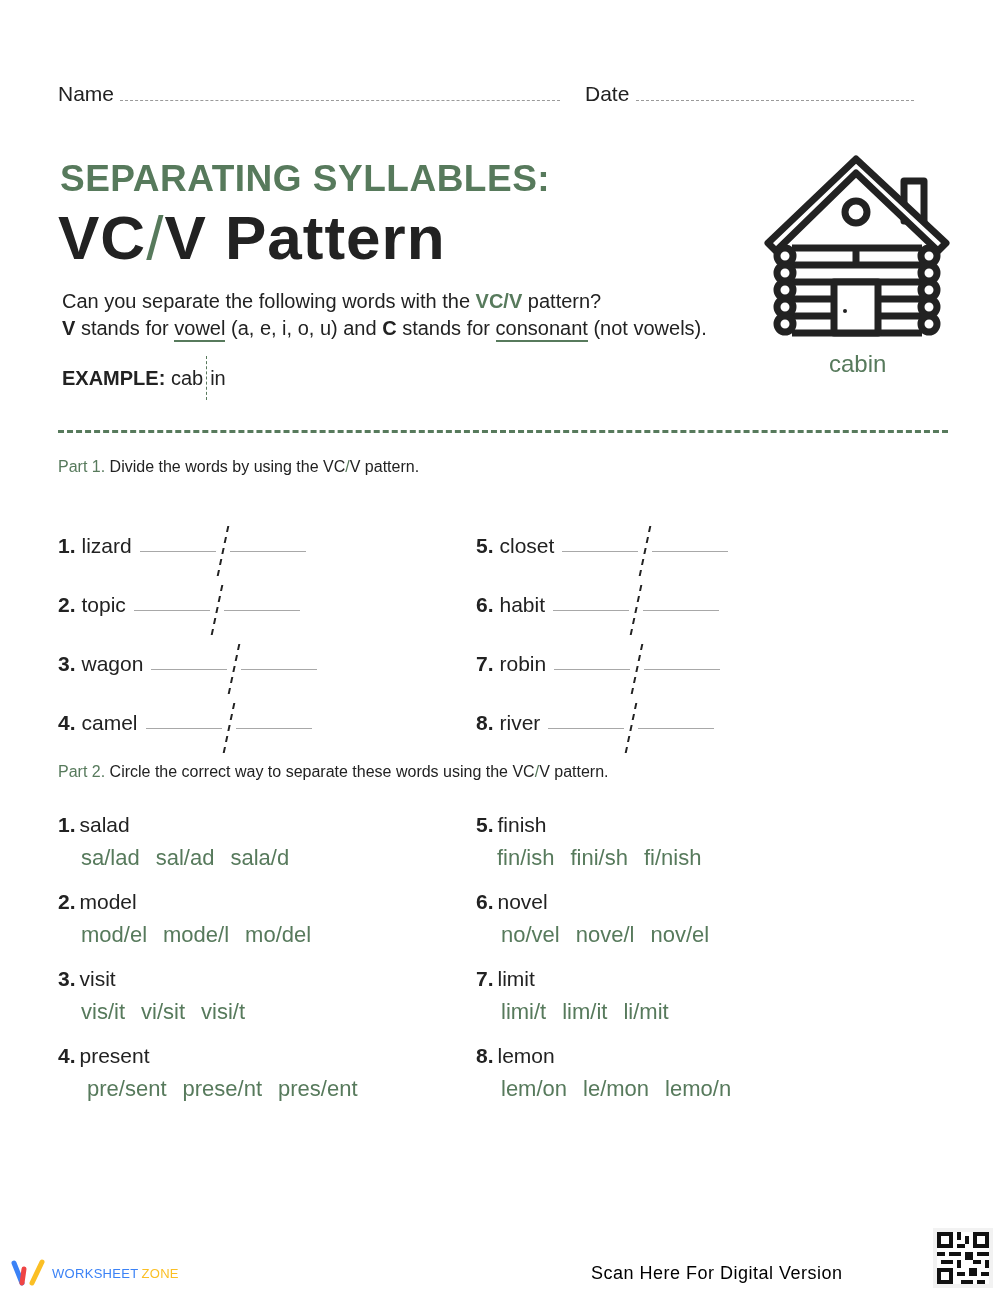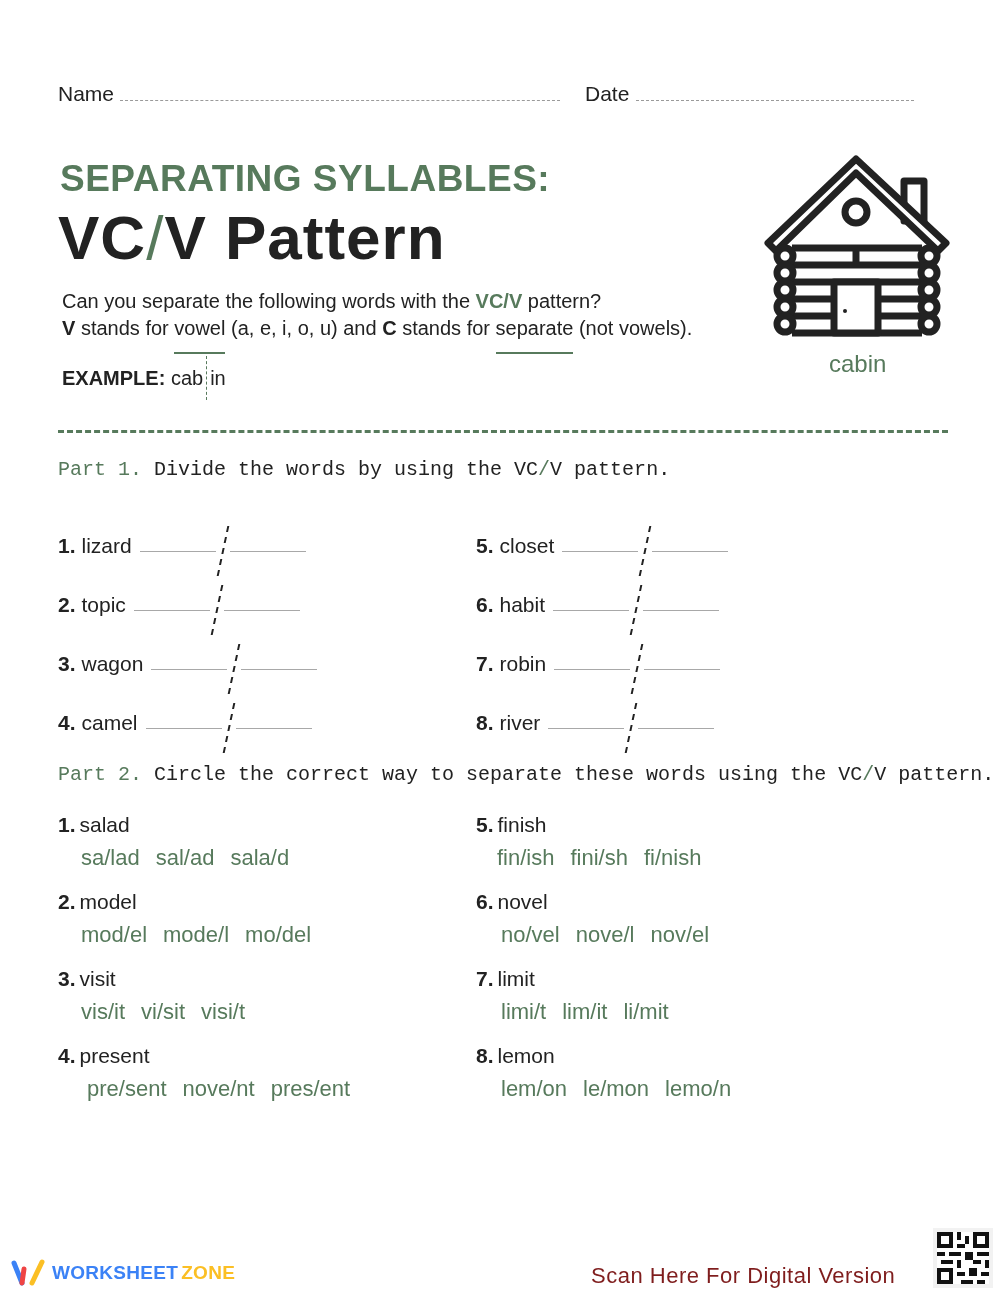--- a/index.html
+++ b/index.html
@@ -22,35 +22,35 @@
     .subtitle {
       font-size: 37px; font-weight: bold; color: #577a5c; letter-spacing: 0.5px;
     }
     .title {
       font-size: 62px; font-weight: bold; color: #222; letter-spacing: 1px;
     }
     .title .slash { color: #577a5c; font-weight: normal; }
 
     .intro { font-size: 20px; line-height: 27px; color: #222; }
     .intro .hl { color: #577a5c; font-weight: bold; }
-    .intro .ul { border-bottom: 2px solid #577a5c; padding-bottom: 13px; }
+    .intro .ul { border-bottom: 2px solid #577a5c; padding-bottom: 1px; }
     .intro b { font-weight: bold; }
 
     .example { font-size: 20px; }
     .example b { font-weight: bold; }
     .ex-split {
       display: inline-block; width: 0; height: 44px; border-left: 1.5px dashed #577a5c;
       vertical-align: middle; margin: 0 3px; position: relative; top: -2px;
     }
 
     .divider {
       border-top: 3px dashed #577a5c;
     }
 
-    .part-heading { font-size: 20px; color: #222; font-family: Liberation Mono, monospace; }
+    .part-heading { font-size: 16px; color: #222; }
     .part-heading .pl { color: #577a5c; }
     .part-heading .slash { color: #577a5c; }
 
     .p1-item { font-size: 21px; display: flex; align-items: flex-end; }
     .p1-item .num { font-weight: bold; margin-right: 6px; }
     .blank-line {
       display: inline-block; height: 1px; border-bottom: 1.5px solid #a8a8a8; width: 76px;
       margin-bottom: 6px;
     }
     .split-mark {
@@ -58,22 +58,22 @@
       transform: skewX(-12deg) ; margin: 0 6px; position: relative; top: 18px;
     }
 
     .p2-word { font-size: 21px; }
     .p2-word .num { font-weight: bold; margin-right: 4px; }
     .p2-options { font-size: 22px; color: #577a5c; }
     .p2-options span { margin-right: 16px; }
 
     .cabin-label { font-size: 24px; color: #577a5c; }
 
-    .logo-text { font-size: 19px; font-weight: bold; letter-spacing: 0.3px; }
-    .scan { font-size: 22px; color: #7f1d1d; letter-spacing: 0.5px; }
+    .logo-text { font-size: 13px; font-weight: normal; letter-spacing: 0.3px; }
+    .scan { font-size: 18px; color: #000000; letter-spacing: 0.5px; }
   </style>
 </head>
 <body>
 
 <div class="abs field-label" style="left:58px; top:82px;">Name</div>
 <div class="abs dash-line" style="left:120px; top:100px; width:440px;"></div>
 <div class="abs field-label" style="left:585px; top:82px;">Date</div>
 <div class="abs dash-line" style="left:636px; top:100px; width:278px;"></div>
 
 <div class="abs subtitle" style="left:60px; top:158px;">SEPARATING SYLLABLES:</div>
@@ -116,21 +116,21 @@
     <circle cx="167" cy="169" r="8" fill="#fff"></circle>
   </svg>
 </div>
 <div class="abs cabin-label" style="left:829px; top:350px;">cabin</div>
 
 <div class="abs intro" style="left:62px; top:288px; width:700px;">
   <div>
     <span>Can you separate the following words with the </span><span class="hl">VC/V</span><span> pattern?</span>
   </div>
   <div>
-    <b>V</b><span> stands for </span><span class="ul">vowel</span><span> (a, e, i, o, u) and </span><b>C</b><span> stands for </span><span class="ul">separate</span><span> (not vowels).</span>
+    <b>V</b><span> stands for </span><span class="ul">vowel</span><span> (a, e, i, o, u) and </span><b>C</b><span> stands for </span><span class="ul">consonant</span><span> (not vowels).</span>
   </div>
 </div>
 
 <div class="abs example" style="left:62px; top:358px;">
   <b>EXAMPLE:</b>
   <span>cab</span><span class="ex-split"></span><span>in</span>
 </div>
 
 <div class="abs divider" style="left:58px; top:430px; width:890px;"></div>
 
@@ -214,21 +214,21 @@
 </div>
 <div class="abs" style="left:58px; top:967px;">
   <div class="p2-word"><span class="num">3.</span><span>visit</span></div>
   <div class="p2-options" style="margin-left:23px; margin-top:8px;">
     <span>vis/it</span><span>vi/sit</span><span>visi/t</span>
   </div>
 </div>
 <div class="abs" style="left:58px; top:1044px;">
   <div class="p2-word"><span class="num">4.</span><span>present</span></div>
   <div class="p2-options" style="margin-left:29px; margin-top:8px;">
-    <span>pre/sent</span><span>nove/nt</span><span>pres/ent</span>
+    <span>pre/sent</span><span>prese/nt</span><span>pres/ent</span>
   </div>
 </div>
 
 <div class="abs" style="left:476px; top:813px;">
   <div class="p2-word"><span class="num">5.</span><span>finish</span></div>
   <div class="p2-options" style="margin-left:21px; margin-top:8px;">
     <span>fin/ish</span><span>fini/sh</span><span>fi/nish</span>
   </div>
 </div>
 <div class="abs" style="left:476px; top:890px;">

